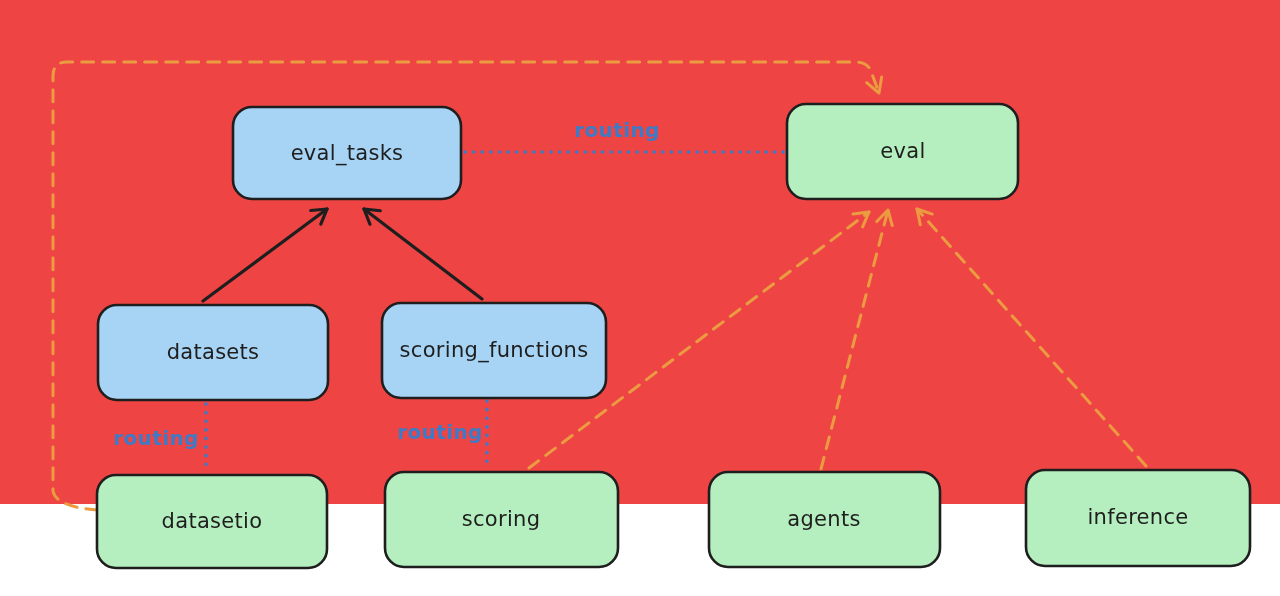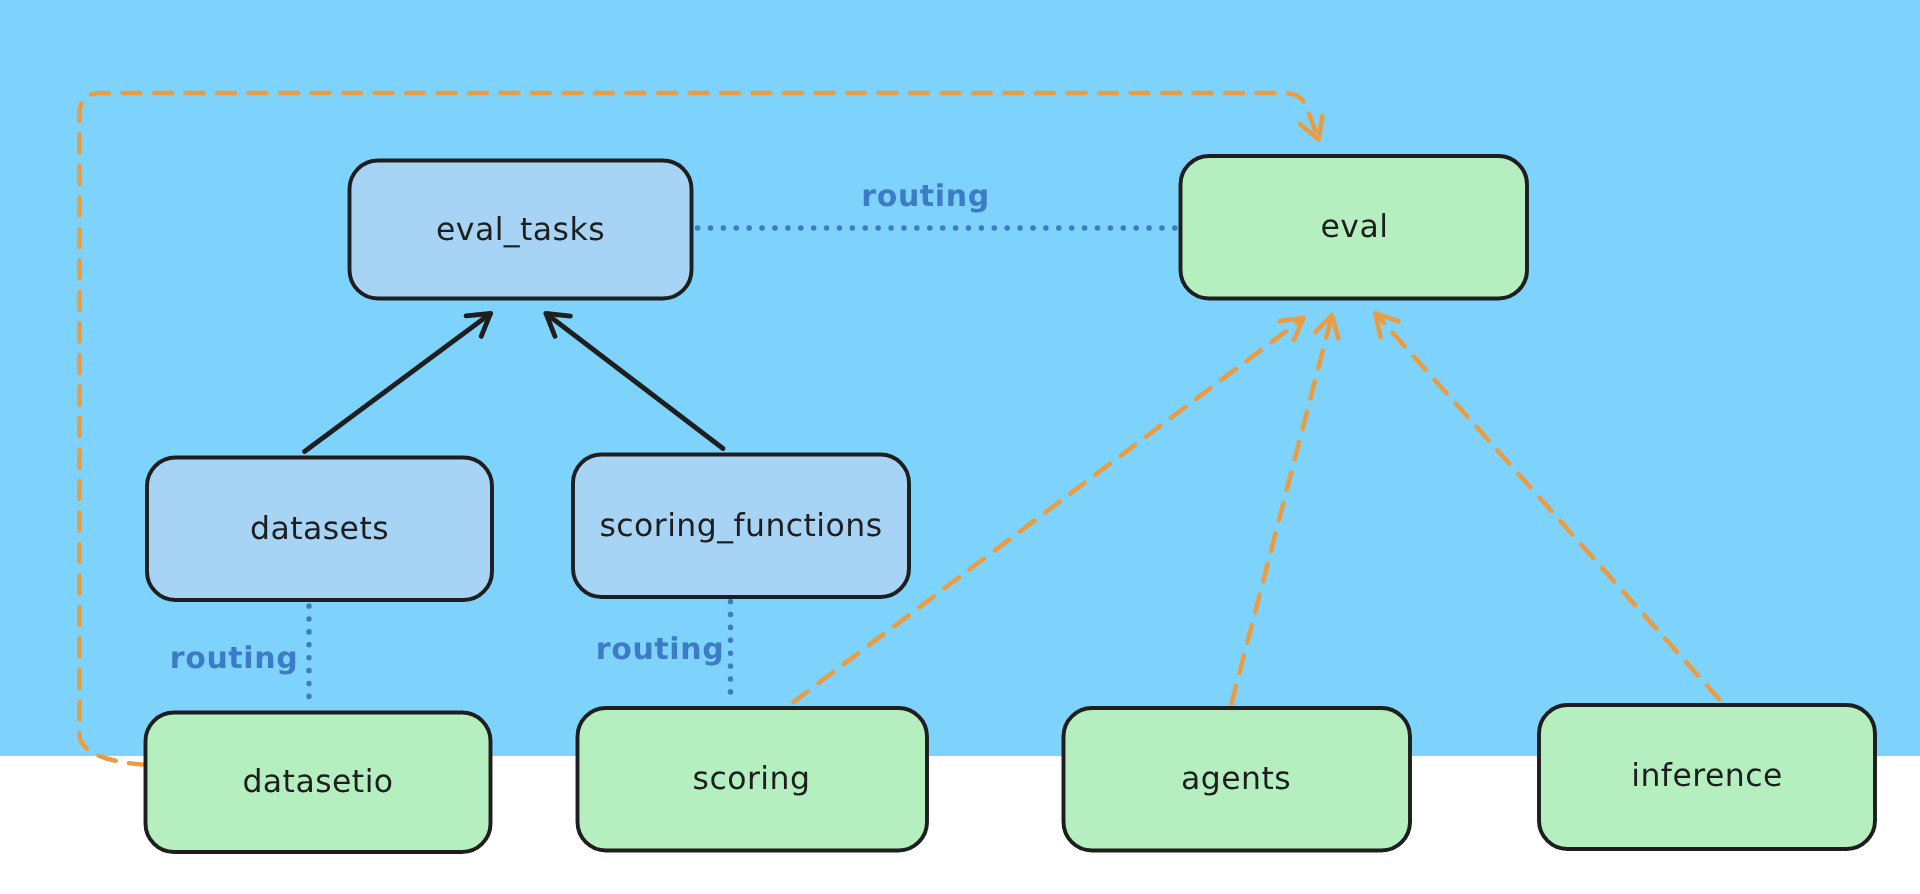--- a/index.html
+++ b/index.html
@@ -8,21 +8,21 @@
     background: #ffffff;
     width: 1280px;
     height: 596px;
     overflow: hidden;
     font-family: "DejaVu Sans", sans-serif;
   }
   .canvas-wrap {
     position: relative;
     width: 1280px;
     height: 504px;
-    background: #7dd3fc;
+    background: #ef4444;
   }
   svg { display: block; }
   .node-rect {
     stroke: #1e1e1e;
     stroke-width: 2.6;
   }
   .node-label {
     font-family: "DejaVu Sans", sans-serif;
     font-size: 21px;
     fill: #1e1e1e;

